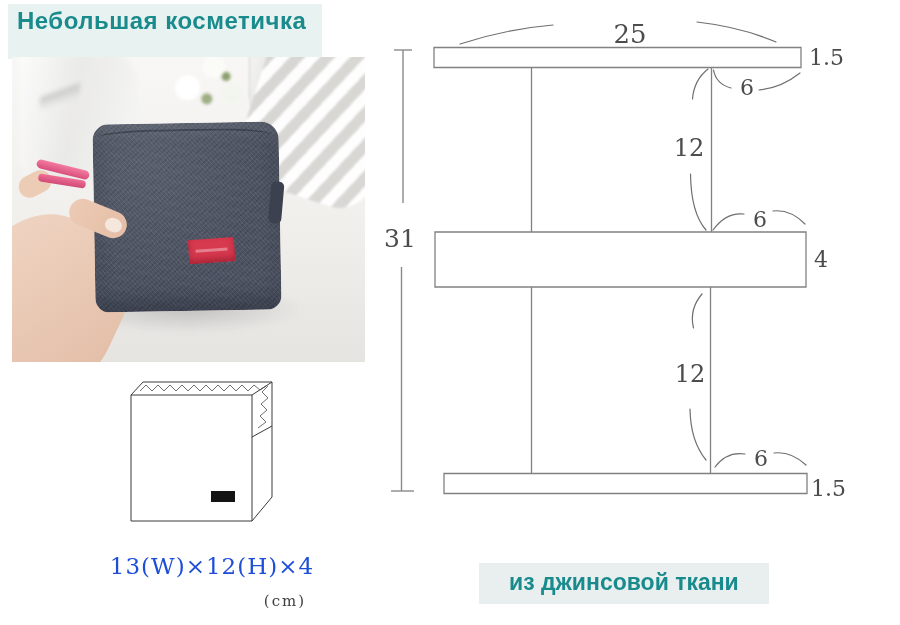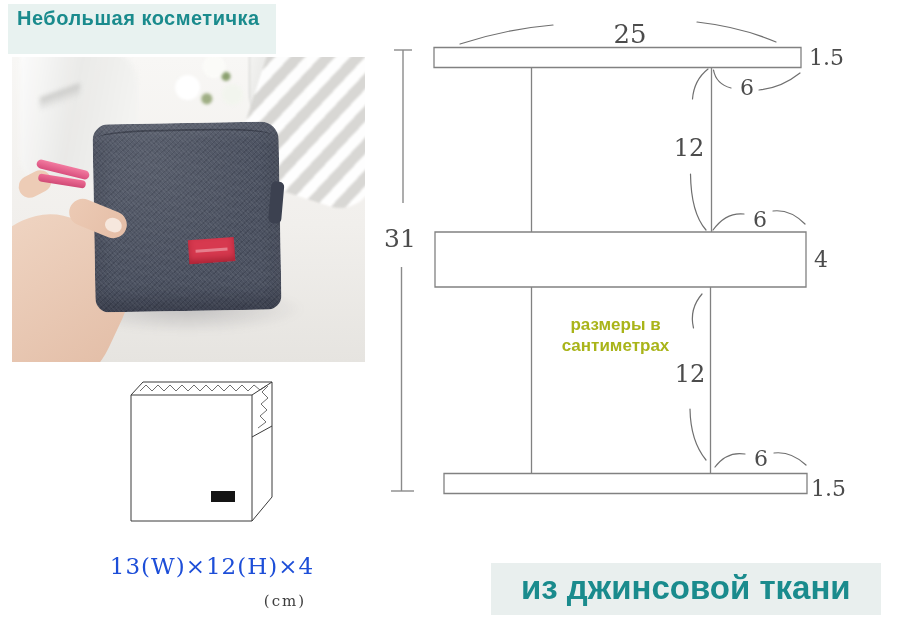--- a/index.html
+++ b/index.html
@@ -2,22 +2,22 @@
 <html><head>
 <meta charset="utf-8">
 <style>
   html,body{margin:0;padding:0;background:#ffffff;}
   .page{position:relative;width:900px;height:625px;background:#ffffff;overflow:hidden;
         font-family:"Liberation Sans",sans-serif;}
 
   
   .caption{position:absolute;font-weight:bold;color:#1a8b8d;background:#e8f2f0;
            white-space:nowrap;}
-  .title{left:8px;top:4px;padding:3px 16px 24px 9px;font-size:20px;letter-spacing:.5px;}
-  .footer{left:479px;top:563px;padding:6px 30px 8px 30px;font-size:33px;background:#e9efee;margin-left:12px;}
+  .title{left:8px;top:4px;padding:3px 16px 24px 9px;font-size:24px;letter-spacing:.5px;}
+  .footer{left:479px;top:563px;padding:6px 30px 8px 30px;font-size:23px;background:#e9efee;}
 
   
   .note{position:absolute;left:543px;top:314px;width:145px;text-align:center;
         color:#a9b419;font-weight:bold;font-size:17px;line-height:21px;}
 
   
   .dims{position:absolute;left:92px;top:553px;width:240px;text-align:center;
         font-family:"DejaVu Serif",serif;font-size:23px;color:#1d4ed8;letter-spacing:1px;}
   .dims-unit{position:absolute;left:250px;top:592px;width:70px;text-align:center;
         font-family:"DejaVu Serif",serif;font-size:15px;color:#3d3d3d;letter-spacing:2px;}
@@ -173,23 +173,19 @@
       <path class="box" d="M252 395 L272 382"></path>
       <path class="box" d="M272 382 V497"></path>
       <path class="box" d="M252 521 L272 497"></path>
       <path class="box" d="M252 437 L272 426"></path>
       <path class="zig" d="M140 391 L146 385 L152 391 L158 385 L164 391 L170 385 L176 391 L182 385 L188 391 L194 385 L200 391 L206 385 L212 391 L218 385 L224 391 L230 385 L236 391 L242 385 L248 391 L254 385 L260 390 L266 386"></path>
       <path class="zig" d="M268 386 L262 392 L268 398 L261 404 L267 410 L260 416 L266 422 L258 428"></path>
       <rect x="211" y="491" width="24" height="11" fill="#141414" stroke="none"></rect>
     </g>
   </svg>
 
-  <div class="note">
-    <div>размеры в</div>
-    <div>сантиметрах</div>
-  </div>
 
   <div class="dims">13(W)×12(H)×4</div>
   <div class="dims-unit">(cm)</div>
 
   <div class="caption footer">из джинсовой ткани</div>
 
 </div>
 
 </body></html>

